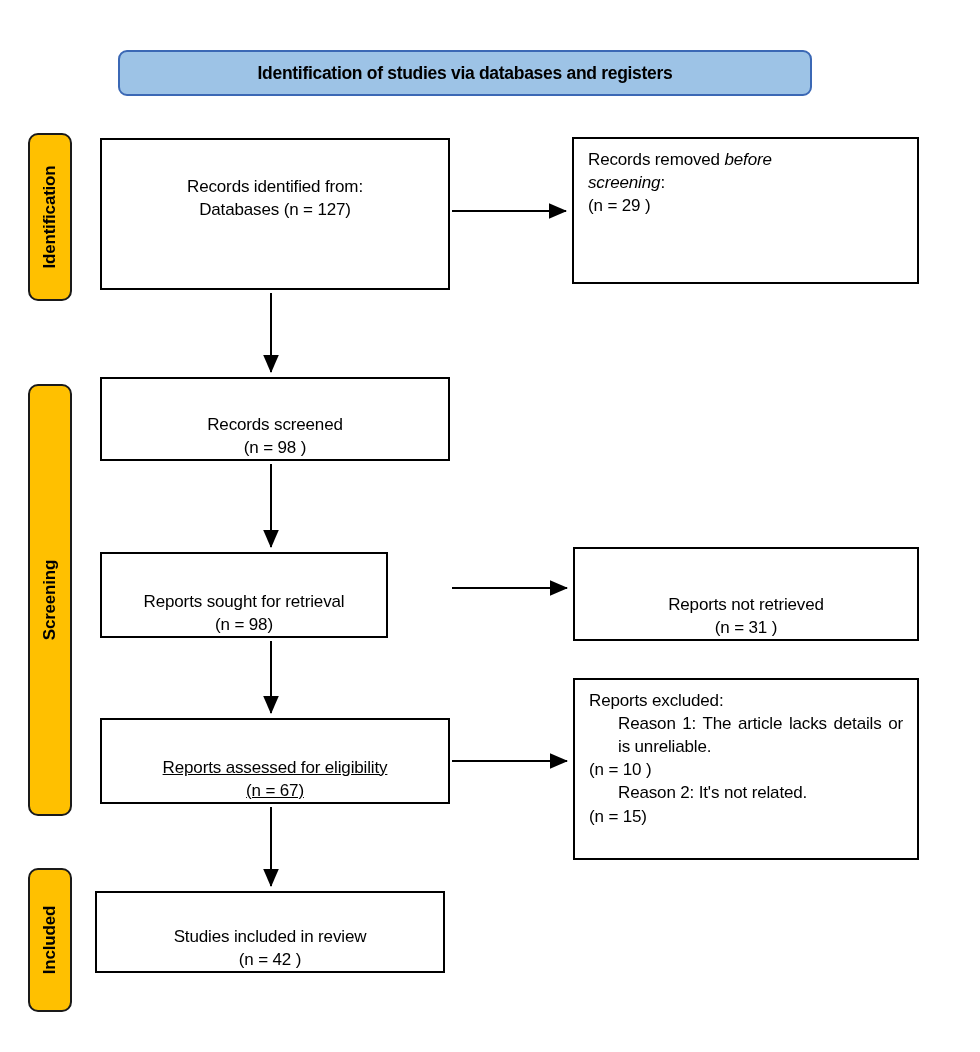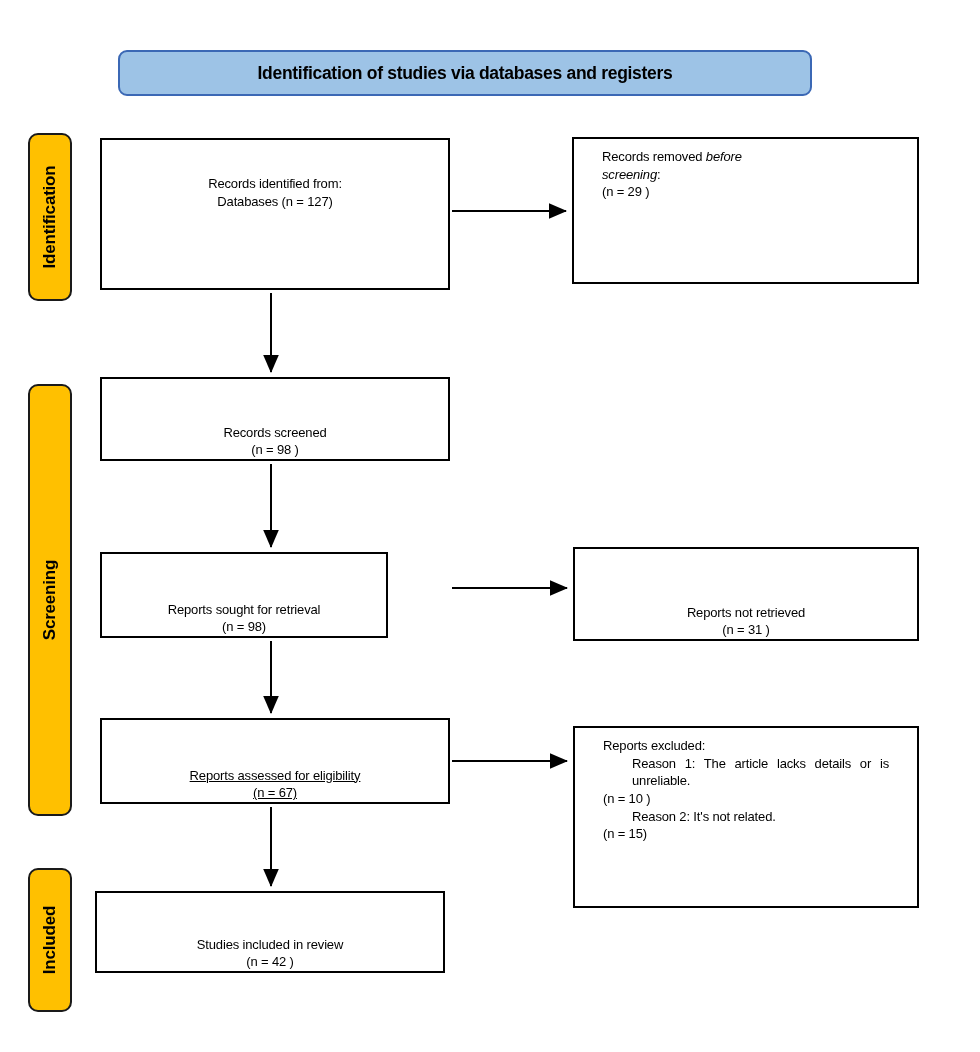--- a/index.html
+++ b/index.html
@@ -73,42 +73,42 @@
   .box {
     position: absolute;
     background: #ffffff;
     border: 2.5px solid #000000;
     box-sizing: border-box;
     display: flex;
     flex-direction: column;
     justify-content: flex-end;
   }
   .box-inner {
-    padding: 0 28px;
-    font-size: 13px;
+    padding: 0 14px;
+    font-size: 17px;
     line-height: 1.36;
     letter-spacing: -0.15px;
   }
   .box.center .box-inner { text-align: center; }
   .box.left   .box-inner { text-align: left; }
   .box.topalign { justify-content: flex-start; }
   .box.topalign .box-inner { padding-top: 9px; }
 
   .indent { padding-left: 29px; display: block; }
   .justified { text-align: justify; text-align-last: left; }
   em.ital { font-style: italic; }
 
   
   #box-records-identified { left: 100px; top: 138px; width: 350px; height: 152px; }
   #box-records-removed    { left: 572px; top: 137px; width: 347px; height: 147px; }
   #box-records-screened   { left: 100px; top: 377px; width: 350px; height: 84px; }
   #box-reports-sought     { left: 100px; top: 552px; width: 288px; height: 86px; }
   #box-reports-notretr    { left: 573px; top: 547px; width: 346px; height: 94px; }
   #box-reports-assessed   { left: 100px; top: 718px; width: 350px; height: 86px; text-decoration: underline; }
-  #box-reports-excluded   { left: 573px; top: 678px; width: 346px; height: 182px; margin-top: 48px; }
+  #box-reports-excluded   { left: 573px; top: 678px; width: 346px; height: 182px; }
   #box-studies-included   { left: 95px;  top: 891px; width: 350px; height: 82px; }
 
   
   #connectors {
     position: absolute;
     left: 0;
     top: 0;
     width: 980px;
     height: 1052px;
     pointer-events: none;

